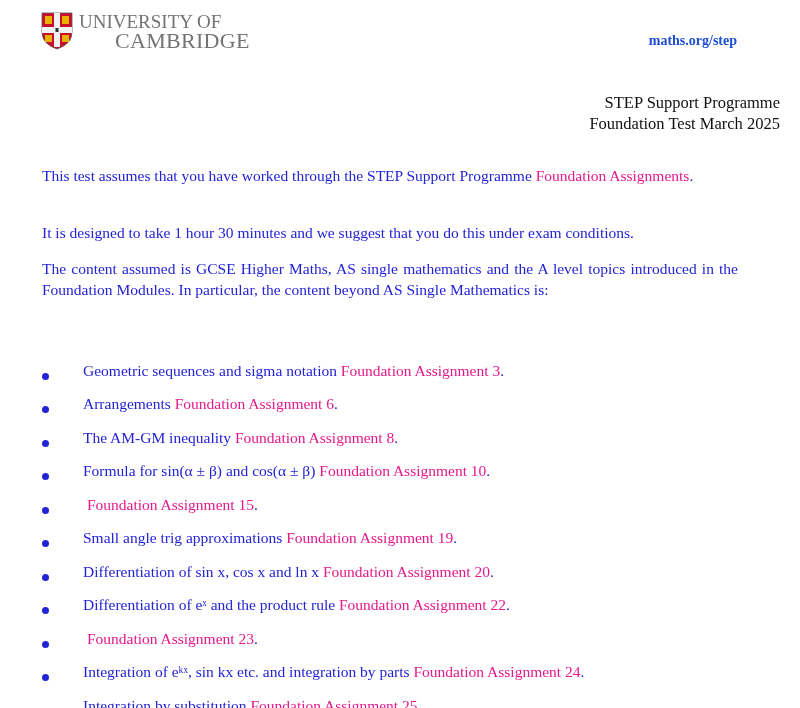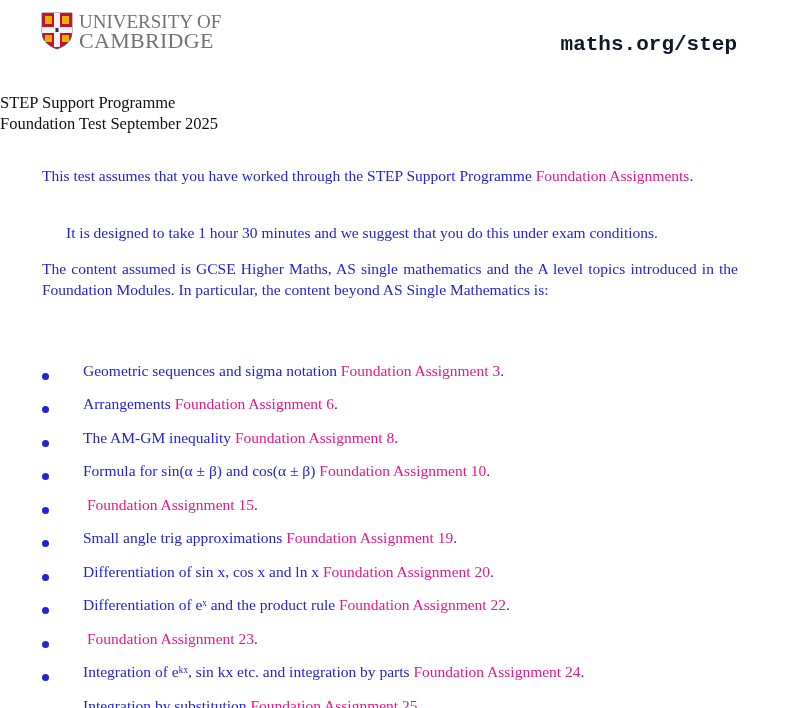--- a/index.html
+++ b/index.html
@@ -2,24 +2,24 @@
 <html><head>
 <meta charset="utf-8">
 <style>
   html, body { margin: 0; padding: 0; background: #ffffff; }
   body { width: 800px; height: 708px; position: relative; overflow: hidden;
          font-family: "DejaVu Serif", "Liberation Serif", serif; }
   .logo { position: absolute; left: 41px; top: 12px; display: flex; align-items: center; }
   .crest { width: 32px; height: 38px; margin-right: 6px; }
   .logo-text { font-family: "Liberation Serif", serif; color: #737373; line-height: 19px; }
   .logo-text .l1 { font-size: 19px; letter-spacing: 0px; }
-  .logo-text .l2 { font-size: 22px; letter-spacing: 0.3px; }
-  .site-link { position: absolute; right: 63px; top: 33px; font-size: 21px; color: #0f172a;
-               font-family: Liberation Mono, monospace; text-decoration: none; font-weight: bold; }
-  .title { position: absolute; left: 0; width: 780px; top: 92px; text-align: left;
+  .logo-text .l2 { font-size: 22px; letter-spacing: 0.3px; margin-left: 36px; }
+  .site-link { position: absolute; right: 63px; top: 33px; font-size: 14px; color: #1d4ed8;
+               font-family: Liberation Serif, serif; text-decoration: none; font-weight: bold; }
+  .title { position: absolute; left: 0; width: 780px; top: 92px; text-align: right;
            font-family: "Liberation Serif", serif; font-size: 16.5px; line-height: 21px; color: #111; }
   .body-text { position: absolute; left: 42px; width: 696px; font-family: "Liberation Serif", serif;
                font-size: 15.5px; line-height: 21px; color: #2323d6; text-align: justify; }
   .pink { color: #e5198a; }
   a.pink { text-decoration: none; margin-top: 12px; }
   .list { position: absolute; left: 42px; top: 346px; width: 720px; margin: 0; padding: 0; list-style: none; }
   .list li { height: 33.5px; display: flex; align-items: flex-end; font-family: "Liberation Serif", serif;
              font-size: 15.5px; color: #2323d6; }
   .bullet { width: 7px; height: 7px; border-radius: 50%; background: #2323d6; margin-right: 34px; flex: none; }
 </style>
@@ -40,28 +40,28 @@
   <div class="logo-text">
     <div class="l1">UNIVERSITY OF</div>
     <div class="l2">CAMBRIDGE</div>
   </div>
 </div>
 
 <a class="site-link">maths.org/step</a>
 
 <div class="title">
   <div>STEP Support Programme</div>
-  <div>Foundation Test September 2025</div>
+  <div>Foundation Test March 2025</div>
 </div>
 
 <div class="body-text" style="top:165px;">
   <span>This test assumes that you have worked through the STEP Support Programme </span><a class="pink">Foundation Assignments</a><span>.</span>
 </div>
 
-<div class="body-text" style="top:222px;margin-left:24px;">It is designed to take 1 hour 30 minutes and we suggest that you do this under exam conditions.</div>
+<div class="body-text" style="top:222px;">It is designed to take 1 hour 30 minutes and we suggest that you do this under exam conditions.</div>
 
 <div class="body-text" style="top:258px;">The content assumed is GCSE Higher Maths, AS single mathematics and the A level topics introduced in the Foundation Modules.  In particular, the content beyond AS Single Mathematics is:</div>
 
 <ul class="list">
   <li><span class="bullet"></span><span>Geometric sequences and sigma notation </span>&nbsp;<a class="pink">Foundation Assignment 3</a>.</li>
   <li><span class="bullet"></span><span>Arrangements </span>&nbsp;<a class="pink">Foundation Assignment 6</a>.</li>
   <li><span class="bullet"></span><span>The AM-GM inequality </span>&nbsp;<a class="pink">Foundation Assignment 8</a>.</li>
   <li><span class="bullet"></span><span>Formula for sin(α ± β) and cos(α ± β) </span>&nbsp;<a class="pink">Foundation Assignment 10</a>.</li>
   <li><span class="bullet"></span>&nbsp;<a class="pink">Foundation Assignment 15</a>.</li>
   <li><span class="bullet"></span><span>Small angle trig approximations </span>&nbsp;<a class="pink">Foundation Assignment 19</a>.</li>

